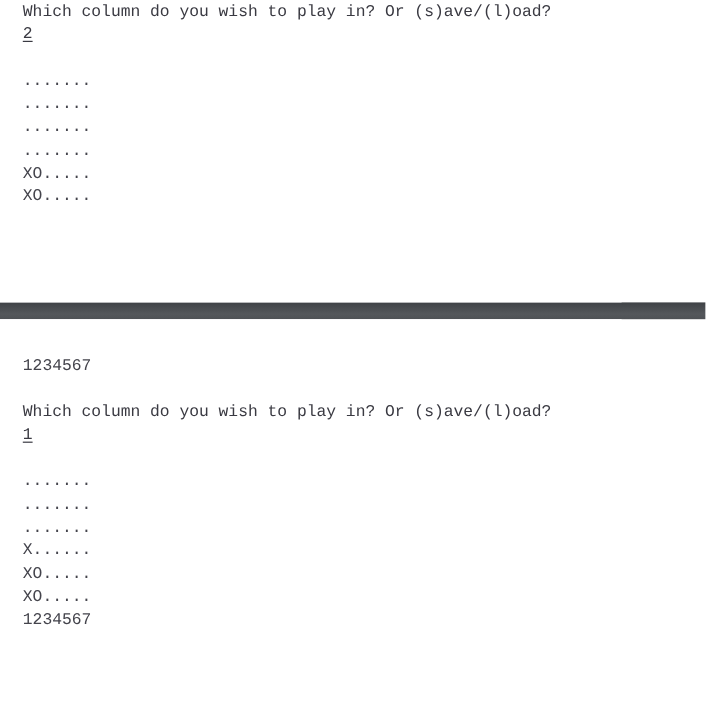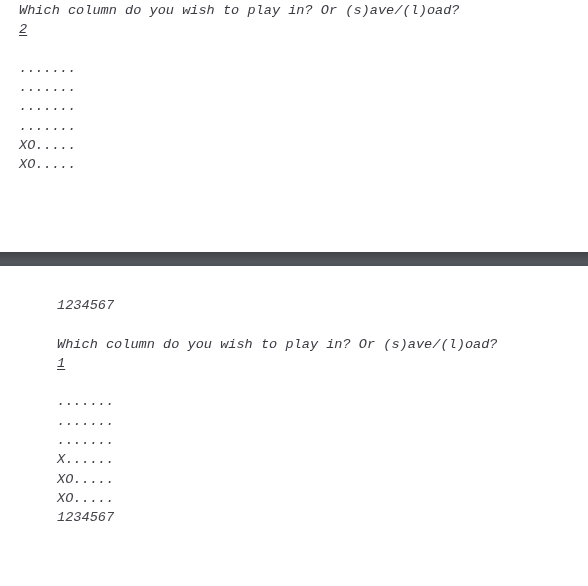--- a/index.html
+++ b/index.html
@@ -11,24 +11,23 @@
     width: 588px;
     height: 586px;
     overflow: hidden;
     font-family: "Liberation Mono", "DejaVu Sans Mono", monospace;
   }
   .screen {
     position: relative;
     width: 518px;
     background: #ffffff;
     overflow: hidden;
-    font-style: italic;
   }
   #screen-top { height: 252px; }
-  #screen-bottom { height: 320px; margin-left: 38px; }
+  #screen-bottom { height: 320px; }
 
   .term {
     padding-left: 19px;
     padding-top: 1px;
   }
   .line {
     font-size: 13.6px;
     line-height: 19.3px;
     color: #3a3a42;
     white-space: pre;

